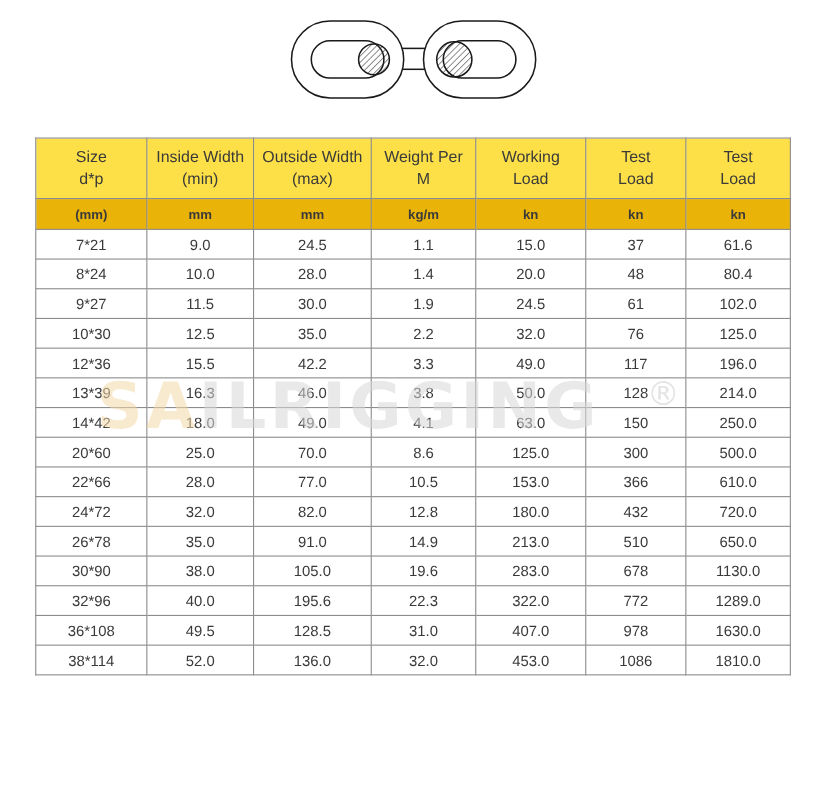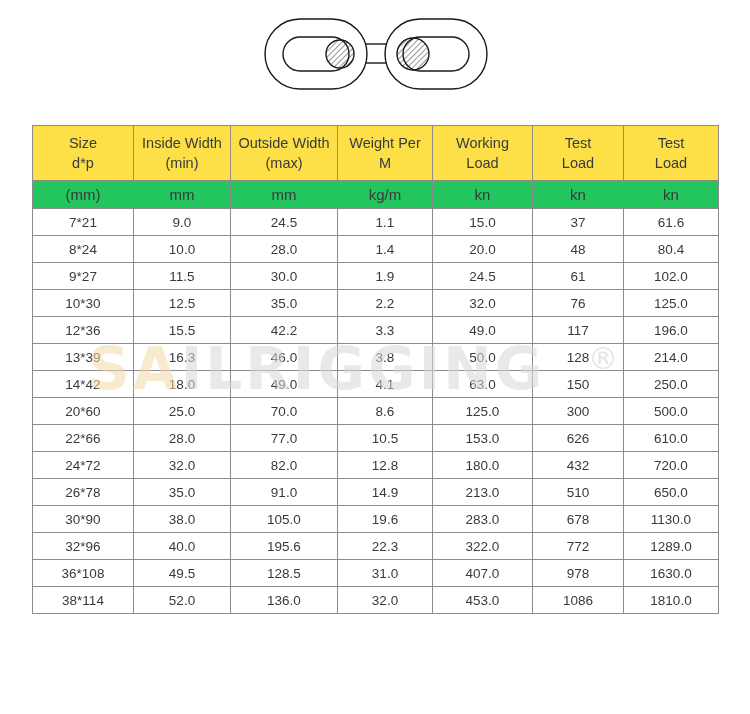--- a/index.html
+++ b/index.html
@@ -50,24 +50,25 @@
     background-clip: padding-box;
   }
   table#spec-table thead th.head-main {
     background: #fde047;
     font-size: 14.5px;
     line-height: 1.38;
     height: 54px;
     padding: 0 2px;
   }
   table#spec-table thead th.head-unit {
-    background: #22c55e;
-    font-size: 15px;
+    background: #eab308;
+    font-size: 12px;
     height: 27px;
     padding: 0 2px;
+    font-weight: bold;
   }
   table#spec-table tbody td {
     background: transparent;
     font-size: 13.5px;
     height: 26px;
     padding: 0 2px;
   }
 
   
   col.c0 { width: 101px; }
@@ -265,21 +266,21 @@
           <td>125.0</td>
           <td>300</td>
           <td>500.0</td>
         </tr>
         <tr>
           <td>22*66</td>
           <td>28.0</td>
           <td>77.0</td>
           <td>10.5</td>
           <td>153.0</td>
-          <td>626</td>
+          <td>366</td>
           <td>610.0</td>
         </tr>
         <tr>
           <td>24*72</td>
           <td>32.0</td>
           <td>82.0</td>
           <td>12.8</td>
           <td>180.0</td>
           <td>432</td>
           <td>720.0</td>

